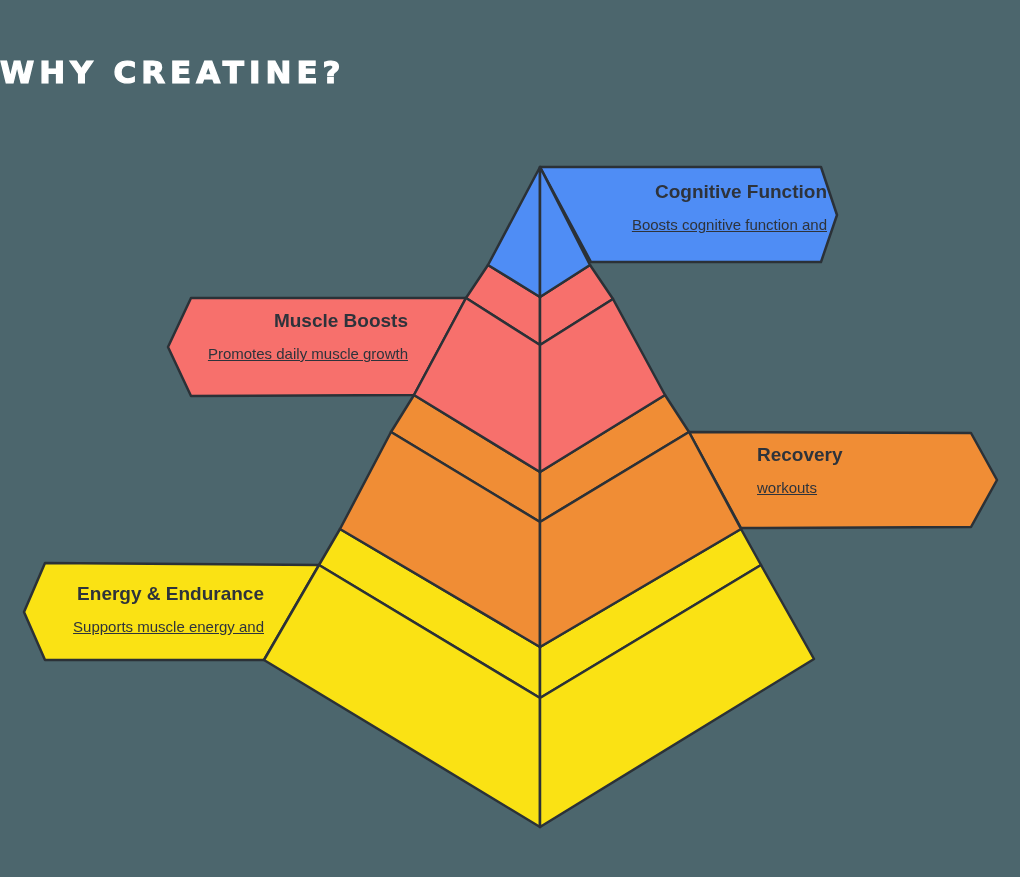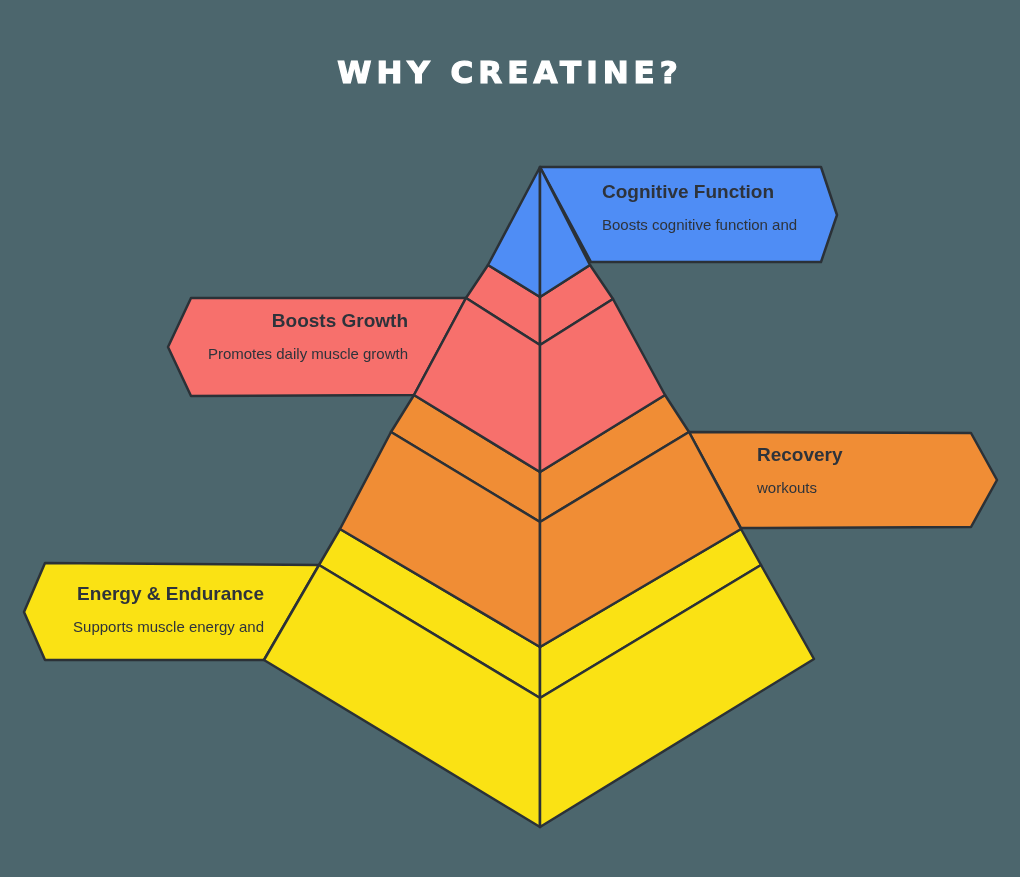--- a/index.html
+++ b/index.html
@@ -9,36 +9,35 @@
     --title_text:#ffffff;
   }
   html,body{margin:0;padding:0;background:var(--background);}
   .stage{
     position:relative;width:1020px;height:877px;overflow:hidden;
     background:var(--background);
     font-family:"Liberation Sans",sans-serif;
   }
   .main-title{
     position:absolute;top:54px;left:0;width:1020px;
-    text-align:center;
     font-family:"DejaVu Sans","Liberation Sans",sans-serif;
     font-weight:800;font-size:31px;line-height:36px;
     letter-spacing:5px;color:var(--title_text);
     -webkit-text-stroke:1.2px var(--title_text);
   }
   svg.pyramid{position:absolute;left:0;top:0;}
   svg.pyramid polygon{
     stroke:var(--outline);
     stroke-width:2.5;
     stroke-linejoin:round;
   }
   .banner-text{position:absolute;color:var(--text);}
   .banner-text.align-right{text-align:right;}
   .banner-title{font-size:19px;font-weight:bold;line-height:21px;}
-  .banner-desc{margin-top:14px;font-size:15px;line-height:17px;}
+  .banner-desc{margin-top:14px;font-size:15px;line-height:17px;text-decoration:underline;}
 </style>
 </head>
 <body>
 
 <div class="stage">
 
   <div class="main-title">WHY CREATINE?</div>
 
   <svg class="pyramid" width="1020" height="877" viewBox="0 0 1020 877">
 
@@ -66,29 +65,29 @@
       <polygon points="613,299 665,395 540,472 540,345" fill="#f7706c"></polygon>
     </g>
 
     <g>
       <polygon points="540,167 821,167 837,215 821,262 591,262" fill="#4f8df5"></polygon>
       <polygon points="540,167 488,265 540,297" fill="#4f8df5"></polygon>
       <polygon points="540,167 590,265 540,297" fill="#4f8df5"></polygon>
     </g>
   </svg>
 
-  <div class="banner-text" style="left:602px;top:181px;width:225px;">
+  <div class="banner-text" style="left:602px;top:181px;width:225px;text-align:right;">
     <div class="banner-title">Cognitive Function</div>
     <div class="banner-desc">
       <div>Boosts cognitive function and</div>
     </div>
   </div>
 
   <div class="banner-text align-right" style="left:186px;top:310px;width:222px;">
-    <div class="banner-title">Boosts Growth</div>
+    <div class="banner-title">Muscle Boosts</div>
     <div class="banner-desc">
       <div>Promotes daily muscle growth</div>
     </div>
   </div>
 
   <div class="banner-text" style="left:757px;top:444px;width:215px;">
     <div class="banner-title">Recovery</div>
     <div class="banner-desc">
       <div>workouts</div>
     </div>

